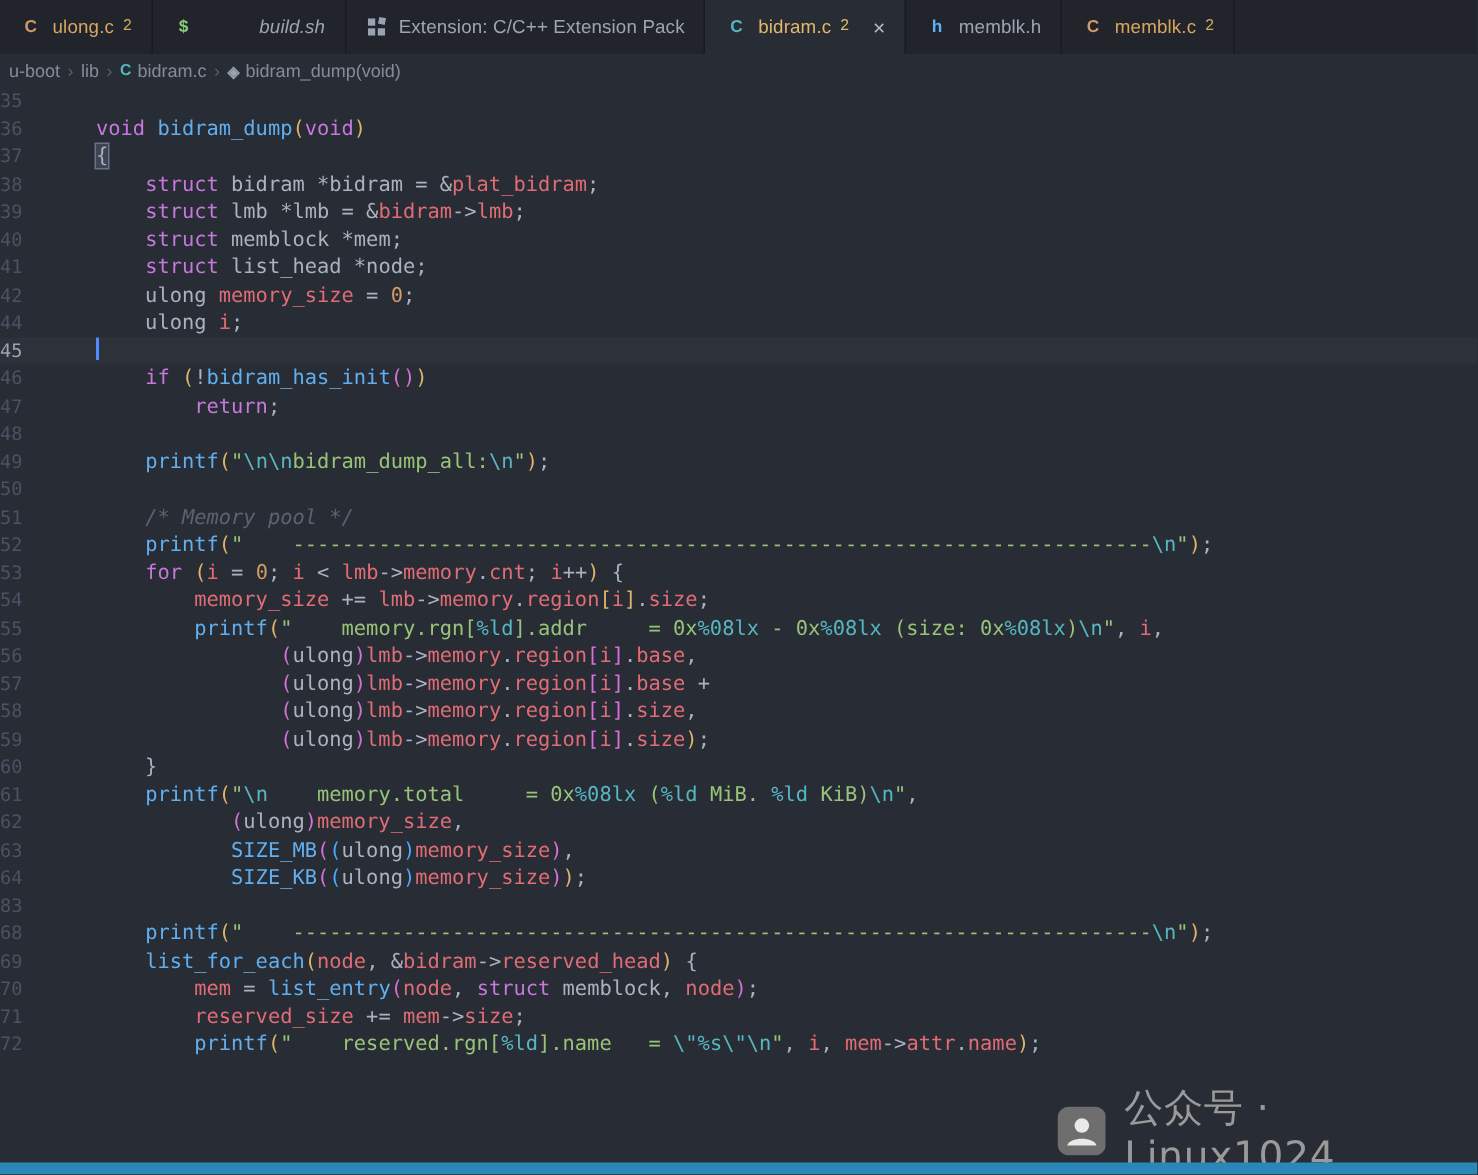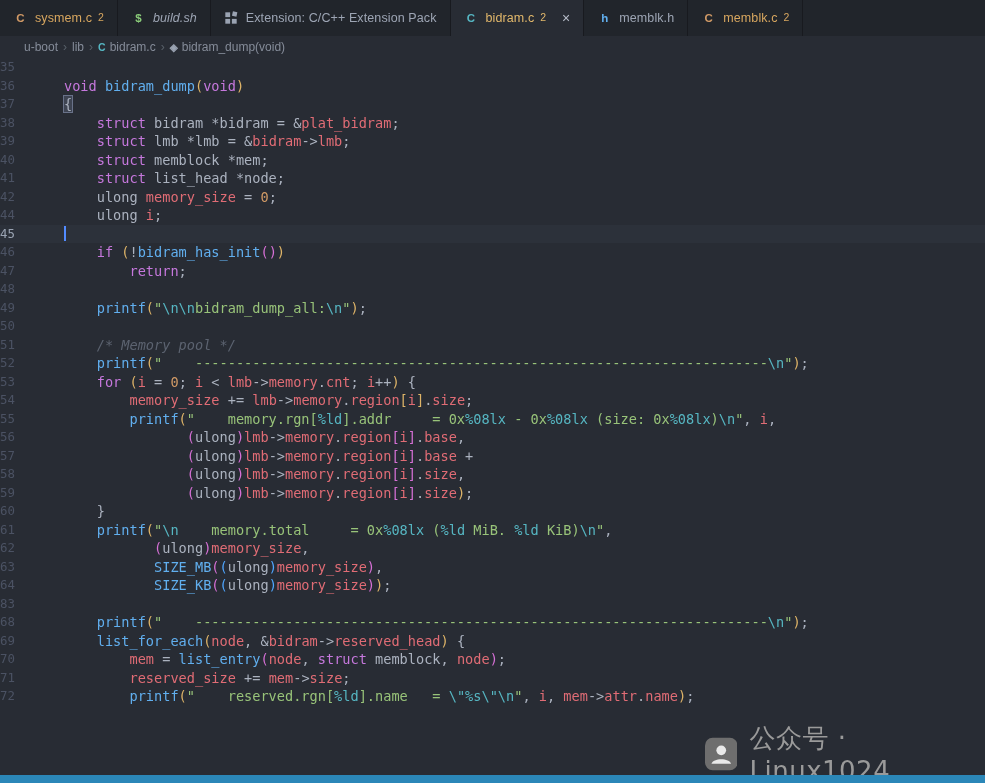--- a/index.html
+++ b/index.html
@@ -12,33 +12,33 @@
   .tabbar{height:36px;background:var(--tabbar_bg,#21252b);display:flex;align-items:stretch;}
   .tab{
     display:flex;align-items:center;gap:7px;padding:0 13px;
     border-right:1px solid #181a1f;background:var(--tabbar_bg,#21252b);
     font-family:"Liberation Sans",sans-serif;font-size:12.5px;color:var(--tab_text,#9da5b4);
     cursor:pointer;white-space:nowrap;
   }
   .tab.active{background:var(--bg,#282c34);}
   .tab.warn .flabel,.tab.warn .badge{color:var(--warn,#d7a65f);}
   .tab.active.warn .flabel,.tab.active.warn .badge{color:var(--warn_active,#e2b86b);}
-  .tab .italic{font-style:italic;}
+  .tab .italic{font-style:italic;margin-left:36px;}
   .flabel{letter-spacing:.1px;}
   .badge{font-size:10.5px;margin-left:-1px;position:relative;top:-1px;}
   .close{margin-left:9px;color:#b6bcc8;font-size:14px;line-height:1;}
   .ficon{width:15px;text-align:center;font-family:"Liberation Sans",sans-serif;font-weight:bold;font-size:11.5px;flex:none;}
   .ic-co{color:var(--icon_c_orange,#d19a66);}
   .ic-cc{color:var(--icon_c_cyan,#56b6c2);}
   .ic-h{color:var(--icon_h,#61afef);}
   .ic-sh{color:var(--icon_sh,#89ca78);}
   .ic-ext{color:#9aa3b2;display:flex;align-items:center;justify-content:center;}
   
   .breadcrumb{
-    height:22px;display:flex;align-items:center;padding-left:24px;gap:5px;
+    height:22px;display:flex;align-items:center;padding-left:6px;gap:5px;
     font-family:"Liberation Sans",sans-serif;font-size:12px;color:var(--breadcrumb,#858c99);
     background:var(--bg,#282c34);
   }
   .bc-item{display:flex;align-items:center;gap:4px;cursor:pointer;}
   .bc-sep{color:#586069;font-size:12px;}
   .bc-icon{font-size:10.5px;font-weight:bold;}
   
   .editor{position:relative;background:var(--bg,#282c34);}
   .code-line{display:flex;height:18.5px;line-height:18.5px;font-size:13.6px;white-space:pre;}
   .lnum{width:38px;color:var(--gutter,#4b5263);font-size:12.4px;flex:none;}
@@ -63,21 +63,21 @@
   
   .watermark{position:absolute;left:672px;top:721px;display:flex;align-items:center;gap:12px;margin-left:33px;}
   .wm-text{font-family:"DejaVu Sans",sans-serif;font-size:26px;color:var(--watermark,#9a9a9a);letter-spacing:.5px;}
 </style>
 </head>
 <body>
 
 <div class="tabbar">
   <div class="tab warn">
     <span class="ficon ic-co">C</span>
-    <span class="flabel">sysmem.c</span>
+    <span class="flabel">ulong.c</span>
     <span class="badge">2</span>
   </div>
   <div class="tab">
     <span class="ficon ic-sh">$</span>
     <span class="flabel italic">build.sh</span>
   </div>
   <div class="tab">
     <span class="ficon ic-ext">
         <svg width="14" height="14" viewBox="0 0 16 16">
           <g fill="currentColor">

